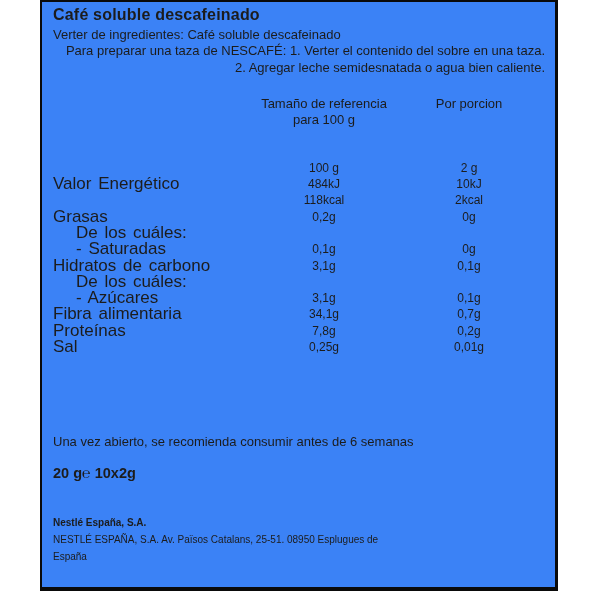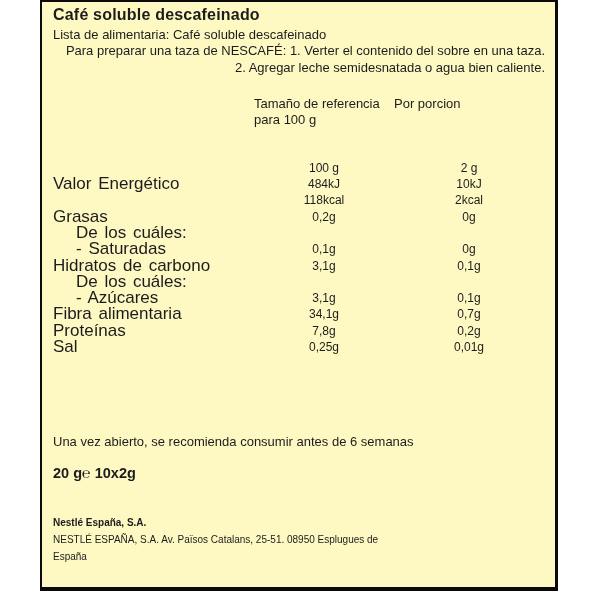--- a/index.html
+++ b/index.html
@@ -10,21 +10,21 @@
     color: #1c1c1c;
     overflow: hidden;
   }
   .label-box {
     position: absolute;
     left: 40px; top: 0px;
     width: 518px; height: 591px;
     border-style: solid;
     border-color: #0a0a0a;
     border-width: 2px 3px 4px 2px;
-    background: #fef9c3;
+    background: #3b82f6;
   }
   .intro {
     position: absolute;
     left: 11px; top: 2px;
     width: 496px;
   }
   .product-title {
     font-size: 16px;
     font-weight: bold;
     line-height: 21px;
@@ -34,21 +34,21 @@
     font-size: 13px;
     line-height: 16.4px;
   }
   .ingredients { margin-top: 2px; }
   .preparation { width: 492px; text-align: right; }
 
   
   .nutrition { position: absolute; left: 11px; top: 94px; width: 500px; }
   .nutr-header { display: grid; grid-template-columns: 201px 140px 150px; }
   .nutr-header .h1, .nutr-header .h2 {
-    font-size: 13px; line-height: 16.4px; 
+    font-size: 13px; line-height: 16.4px; text-align: center;
   }
   .nutr-spacer { height: 31px; }
   .nutr-row { display: grid; grid-template-columns: 201px 140px 150px; }
   .nutr-label {
     font-size: 17px; line-height: 16.3px;
     word-spacing: 2px;
     white-space: pre;
   }
   .nutr-label.indent { padding-left: 6px; margin-left: 17px; }
   .nutr-val {
@@ -73,21 +73,21 @@
   }
   .manufacturer .name { font-weight: bold; }
 </style>
 </head>
 <body>
 
 <div class="label-box">
 
   <div class="intro">
     <div class="product-title">Café soluble descafeinado</div>
-    <div class="body-line ingredients">Lista de alimentaria: Café soluble descafeinado</div>
+    <div class="body-line ingredients">Verter de ingredientes: Café soluble descafeinado</div>
     <div class="body-line preparation">Para preparar una taza de NESCAFÉ: 1. Verter el contenido del sobre en una taza. 2. Agregar leche semidesnatada o agua bien caliente.</div>
   </div>
 
   <div class="nutrition">
     <div class="nutr-header">
       <span></span>
       <span class="h1">
         <span>Tamaño de referencia</span><br>
         <span>para 100 g</span>
       </span>

